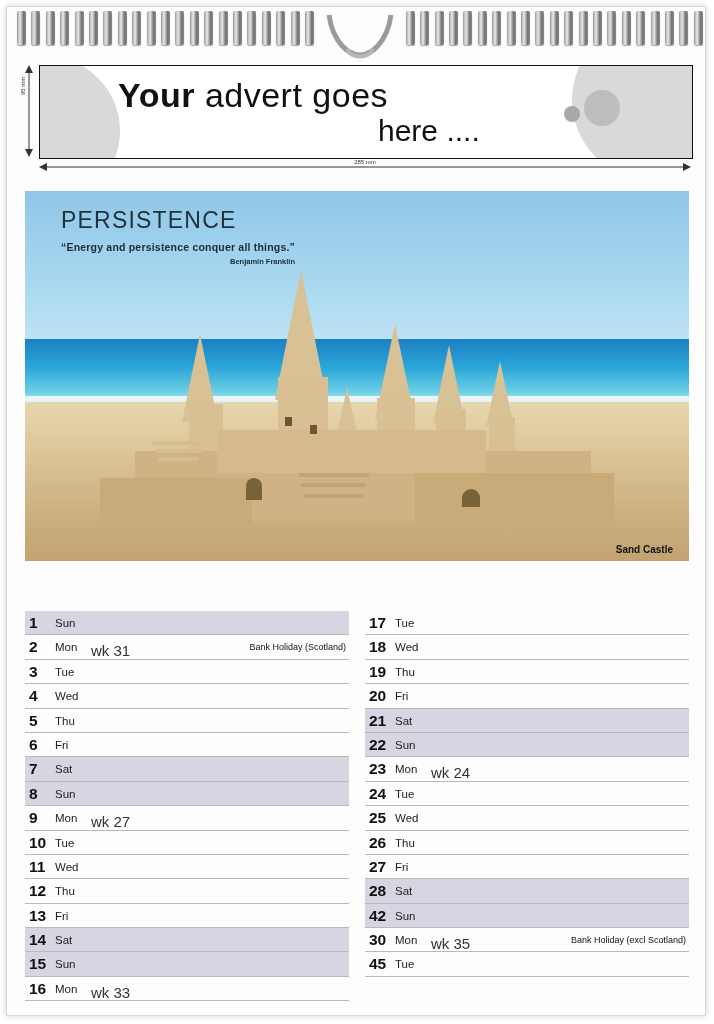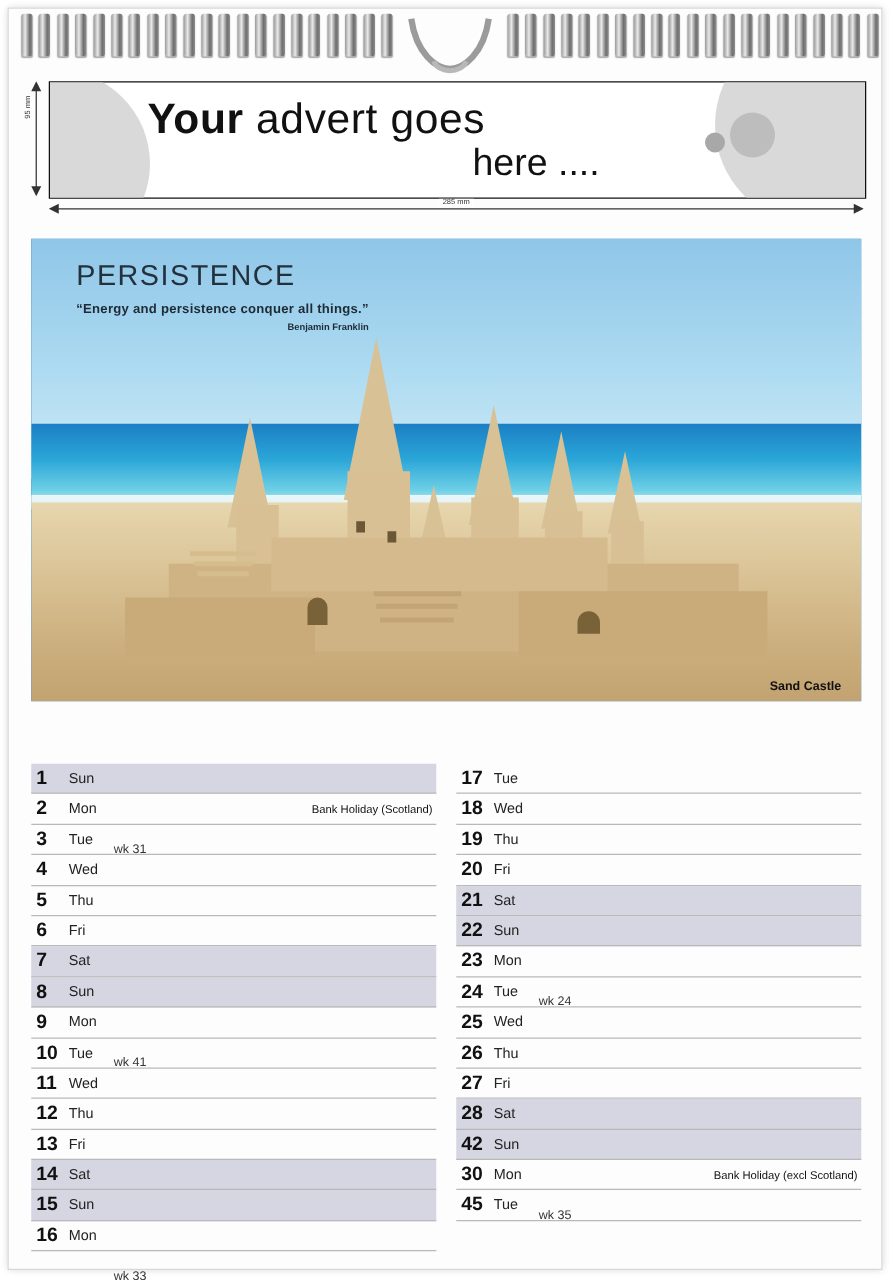--- a/index.html
+++ b/index.html
@@ -169,21 +169,21 @@
   .num{
     position:absolute;left:4px;top:3px;
     font-size:15.5px;font-weight:bold;color:#111;
   }
   .dow{
     position:absolute;left:30px;top:6px;
     font-size:11.5px;color:#222;
   }
   .wk{
     position:absolute;left:66px;top:7px;
-    font-size:10px;color:#333;margin-top:32px;
+    font-size:15px;color:#333;
   }
   .note{
     position:absolute;right:3px;top:7px;
     font-size:9px;color:#111;white-space:nowrap;margin-left:41px;
   }
 </style>
 </head>
 <body>
 
 <div class="page">
@@ -351,21 +351,21 @@
           <div class="num">7</div>
           <div class="dow">Sat</div>
         </div>
         <div class="day shade">
           <div class="num">8</div>
           <div class="dow">Sun</div>
         </div>
         <div class="day">
           <div class="num">9</div>
           <div class="dow">Mon</div>
-          <div class="wk">wk 41</div>
+          <div class="wk">wk 27</div>
         </div>
         <div class="day">
           <div class="num">10</div>
           <div class="dow">Tue</div>
         </div>
         <div class="day">
           <div class="num">11</div>
           <div class="dow">Wed</div>
         </div>
         <div class="day">

